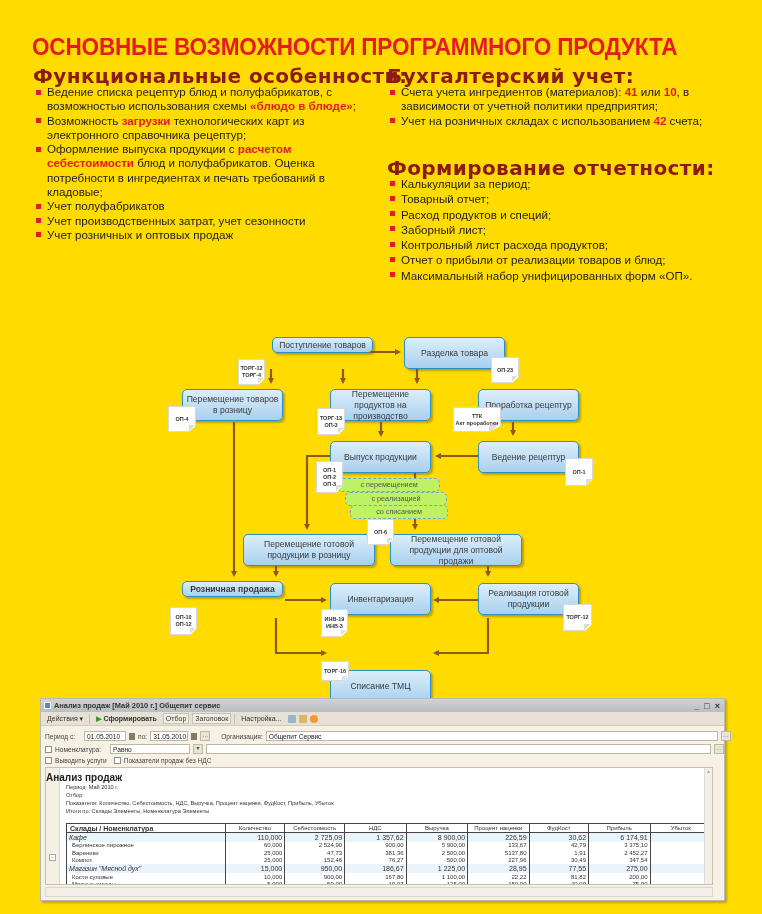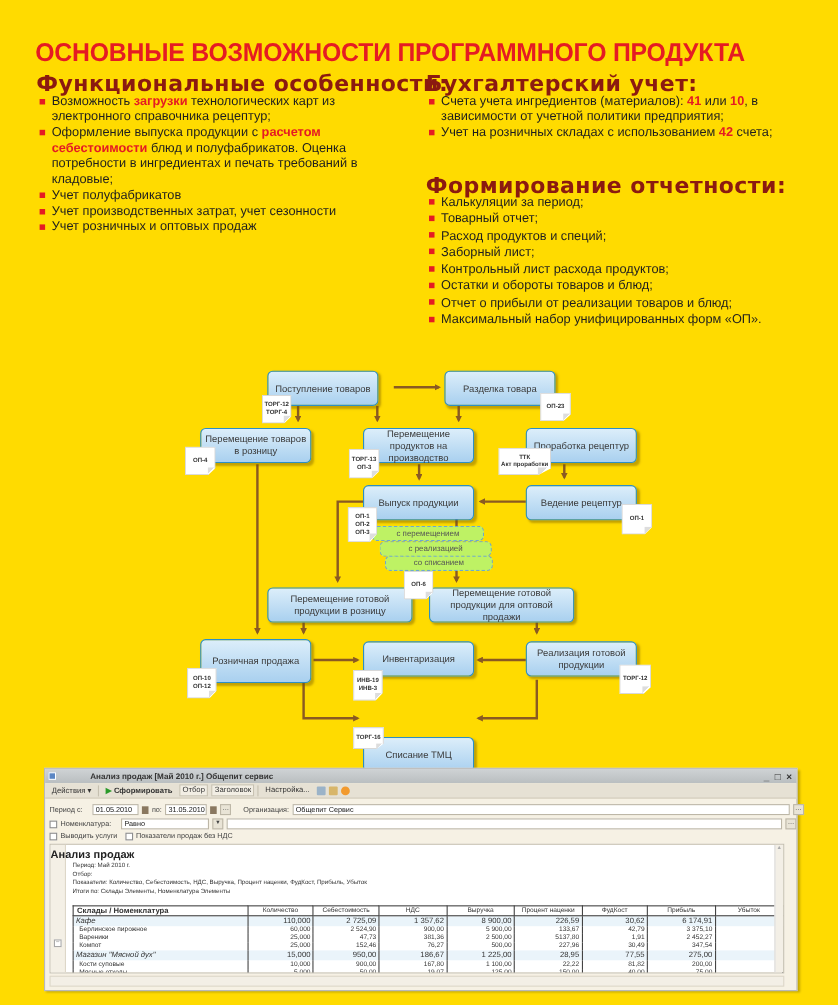--- a/index.html
+++ b/index.html
@@ -17,21 +17,21 @@
   
   .diagram { position: absolute; left: 0; top: 330px; width: 762px; height: 350px; }
   .diagram svg.lines { position: absolute; left: 0; top: 0; }
   .node { position: absolute; background: linear-gradient(#dceefa, #a9d0ef); border: 1.5px solid #2c8fc6; border-radius: 5px; box-shadow: 2px 2px 2px rgba(120,90,0,0.45); font-size: 8.6px; color: #3a3a3a; text-align: center; display: flex; align-items: center; justify-content: center; line-height: 11px; padding: 0 3px; }
   .doc { position: absolute; background: #fff; border: 1px solid #d8d8d8; font-size: 5.5px; font-weight: bold; color: #333; display: flex; align-items: center; justify-content: center; text-align: center; line-height: 7px; clip-path: polygon(0 0, 100% 0, 100% 75%, 75% 100%, 0 100%); box-shadow: 1px 1px 1px rgba(0,0,0,0.15); }
   .doc::after { content: ""; position: absolute; right: 0; bottom: 0; width: 25%; height: 25%; background: linear-gradient(135deg, #ddd 50%, transparent 50%); }
   .sub { position: absolute; background: #bef264; border: 1.3px dashed #6ea7cf; border-radius: 5px; font-size: 7.2px; color: #555; text-align: center; line-height: 12px; }
 
   
   .win { position: absolute; left: 40px; top: 698px; width: 685px; height: 203px; background: #f6f1e4; border: 1px solid #b9b9b9; box-shadow: 2px 2px 2px rgba(0,0,0,0.25); font-size: 7px; color: #333; }
-  .win-title { height: 13px; background: linear-gradient(#cfd3d5, #b9bec0); display: flex; align-items: center; padding-left: 3px; font-weight: bold; font-size: 7.4px; color: #333; gap: 28px; }
+  .win-title { height: 13px; background: linear-gradient(#cfd3d5, #b9bec0); display: flex; align-items: center; padding-left: 3px; font-weight: bold; font-size: 7.4px; color: #333; }
   .win-title .ico { width: 7px; height: 7px; background: #5b86c4; margin-right: 3px; border: 1px solid #fff; }
   .win-ctrls { margin-left: auto; display: flex; gap: 5px; padding-right: 4px; font-size: 9px; color: #333; }
   .toolbar { height: 14px; background: #e6e1d4; border-bottom: 1px solid #d2ccbc; display: flex; align-items: center; padding-left: 3px; gap: 3px; font-size: 7px; }
   .tb-btn { padding: 1px 2px; border: 1px solid transparent; white-space: nowrap; }
   .tb-btn.boxed { border: 1px solid #c8c2b2; background: #f2eee4; }
   .tb-btn.bold { font-weight: bold; }
   .tb-sep { width: 1px; height: 10px; background: #c6c0b0; }
   .play { color: #2a9a2a; margin-right: 2px; }
   .tb-ico { width: 8px; height: 8px; display: inline-block; border-radius: 1px; }
   .form-row { position: absolute; left: 4px; display: flex; align-items: center; gap: 3px; font-size: 6.6px; color: #444; white-space: nowrap; }
@@ -56,41 +56,41 @@
   .hscroll { position: absolute; left: 4px; top: 188px; width: 668px; height: 10px; background: #f3efe6; border: 1px solid #ddd7c8; font-size: 6px; color: #aaa; }
   .expander { position: absolute; left: 3px; width: 7px; height: 7px; border: 1px solid #a8a8a8; background: #fff; font-size: 6px; line-height: 5px; text-align: center; color: #888; }
 </style>
 </head>
 <body>
 
 <div class="main-title">ОСНОВНЫЕ ВОЗМОЖНОСТИ ПРОГРАММНОГО ПРОДУКТА</div>
 
 <div class="section-head" style="left:33px;top:64px;">Функциональные особенности:</div>
 <ul class="bullets" id="features-list" style="left:36px;top:85px;width:335px;">
+    <li><span>Ведение списка рецептур блюд и полуфабрикатов, с возможностью использования схемы </span><span class="hl">«блюдо в блюде»</span><span>;</span></li>
     <li><span>Возможность </span><span class="hl">загрузки</span><span> технологических карт из электронного справочника рецептур;</span></li>
     <li><span>Оформление выпуска продукции с </span><span class="hl">расчетом себестоимости</span><span> блюд и полуфабрикатов. Оценка потребности в ингредиентах и печать требований в кладовые;</span></li>
     <li><span>Учет полуфабрикатов</span></li>
     <li><span>Учет производственных затрат, учет сезонности</span></li>
     <li><span>Учет розничных и оптовых продаж</span></li>
   </ul>
 
 <div class="section-head" style="left:387px;top:64px;">Бухгалтерский учет:</div>
 <ul class="bullets" id="accounting-list" style="left:390px;top:85px;width:340px;">
     <li><span>Счета учета ингредиентов (материалов): </span><span class="hl">41</span><span> или </span><span class="hl">10</span><span>, в зависимости от учетной политики предприятия;</span></li>
     <li><span>Учет на  розничных складах с использованием </span><span class="hl">42</span><span> счета;</span></li>
   </ul>
 
 <div class="section-head" style="left:387px;top:156px;">Формирование отчетности:</div>
 <ul class="bullets" id="reporting-list" style="left:390px;top:176px;width:360px;line-height:15.3px;">
     <li>Калькуляции за период;</li>
     <li>Товарный отчет;</li>
     <li>Расход продуктов и специй;</li>
     <li>Заборный лист;</li>
     <li>Контрольный лист расхода продуктов;</li>
-    <li>Остатки и обороты товаров и блюд;</li>
     <li>Отчет о прибыли от реализации товаров и блюд;</li>
     <li>Максимальный набор унифицированных форм «ОП».</li>
   </ul>
 
 <div class="diagram">
   <svg class="lines" width="762" height="350">
     <defs>
       <marker id="ah" markerWidth="6" markerHeight="6" refX="4" refY="3" orient="auto" markerUnits="userSpaceOnUse">
         <path d="M0,0 L6,3 L0,6 z" fill="#8a5a22"></path>
       </marker>
@@ -108,36 +108,36 @@
       <path d="M234,92 L234,245"></path>
       <path d="M276,236 L276,245"></path>
       <path d="M488,236 L488,245"></path>
       <path d="M285,270 L325,270"></path>
       <path d="M478,270 L435,270"></path>
       <path d="M276,288 L276,323 L325,323"></path>
       <path d="M488,288 L488,323 L435,323"></path>
     </g>
   </svg>
 
-  <div class="node" style="left:243px;top:7px;width:101px;height:32px;">Поступление товаров</div>
+  <div class="node" style="left:272px;top:7px;width:101px;height:16px;">Поступление товаров</div>
   <div class="node" style="left:404px;top:7px;width:101px;height:32px;">Разделка товара</div>
   <div class="node" style="left:182px;top:59px;width:101px;height:32px;">Перемещение товаров в розницу</div>
   <div class="node" style="left:330px;top:59px;width:101px;height:32px;">Перемещение продуктов на производство</div>
   <div class="node" style="left:478px;top:59px;width:101px;height:32px;">Проработка рецептур</div>
 
   <div class="sub" style="left:350px;top:175px;width:98px;height:14px;">со списанием</div>
   <div class="sub" style="left:345px;top:162px;width:102px;height:14px;">с реализацией</div>
   <div class="sub" style="left:338px;top:148px;width:102px;height:14px;">с перемещением</div>
   <div class="node" style="left:478px;top:111px;width:101px;height:32px;">Ведение рецептур</div>
   <div class="node" style="left:330px;top:111px;width:101px;height:32px;">Выпуск продукции</div>
 
   <div class="node" style="left:243px;top:204px;width:132px;height:32px;">Перемещение готовой продукции в розницу</div>
   <div class="node" style="left:390px;top:204px;width:132px;height:32px;">Перемещение готовой продукции для оптовой продажи</div>
 
-  <div class="node" style="left:182px;top:251px;width:101px;height:40px;">Розничная продажа</div>
+  <div class="node" style="left:182px;top:251px;width:101px;height:16px;font-weight:bold;">Розничная продажа</div>
   <div class="node" style="left:330px;top:253px;width:101px;height:32px;">Инвентаризация</div>
   <div class="node" style="left:478px;top:253px;width:101px;height:32px;">Реализация готовой продукции</div>
   <div class="node" style="left:330px;top:306px;width:101px;height:32px;margin-top:34px;">Списание ТМЦ</div>
 
   <div class="doc" style="left:238px;top:29px;width:27px;height:26px;white-space:pre;">ТОРГ-12
 ТОРГ-4</div>
   <div class="doc" style="left:491px;top:27px;width:28px;height:26px;">ОП-23</div>
   <div class="doc" style="left:168px;top:76px;width:28px;height:26px;">ОП-4</div>
   <div class="doc" style="left:317px;top:78px;width:28px;height:27px;white-space:pre;">ТОРГ-13
 ОП-3</div>

